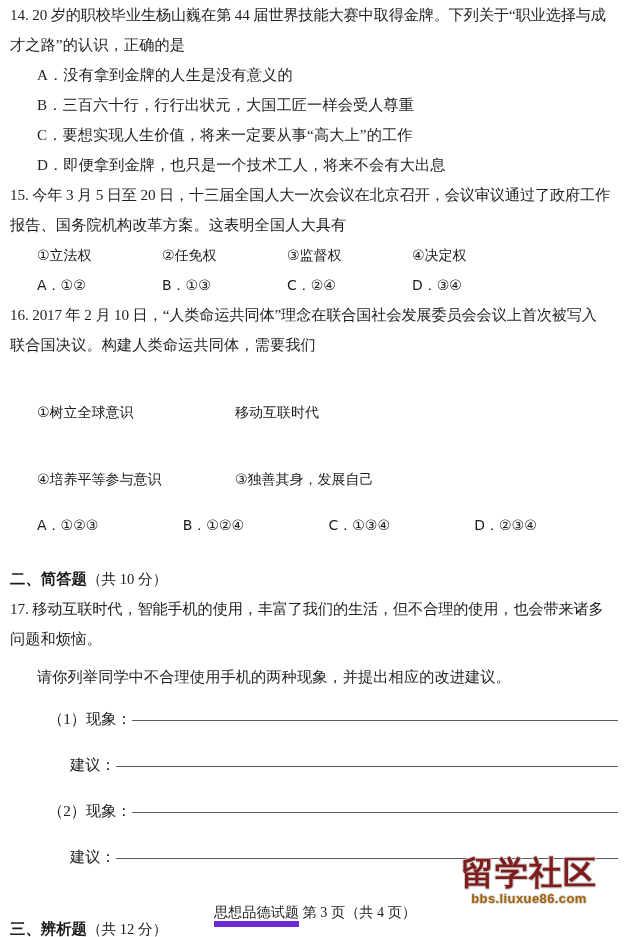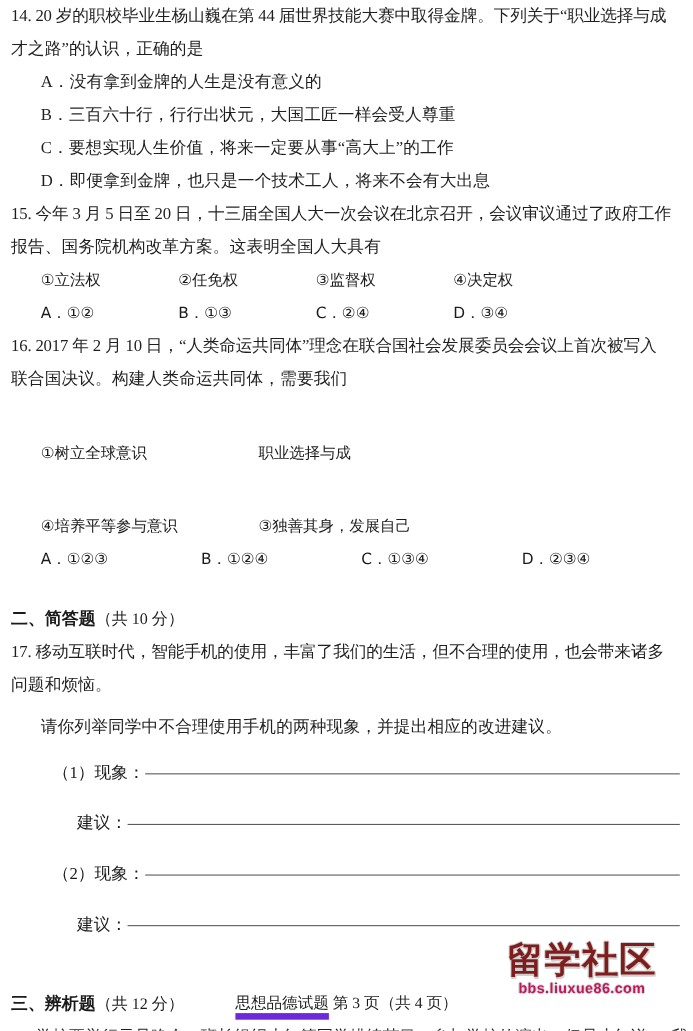--- a/index.html
+++ b/index.html
@@ -47,21 +47,21 @@
     line-height: 30px;
     padding-left: 27px;
     white-space: nowrap;
   }
   .opt-row > span { display: inline-block; }
 
   .cols-4 > span { width: 125px; }
   .cols-2 > span { width: 198px; margin-top: 37px; }
 
   .opt-row.abcd > span { width: 125px; }
-  .opt-row.abcd-wide > span { width: 159px; }
+  .opt-row.abcd-wide > span { width: 159px; margin-top: 16px; }
 
   .circ { font-family: "DejaVu Sans", sans-serif; font-size: 14px; }
 
   
   .section-head {
     font-size: 15.4px;
     line-height: 30px;
     font-weight: bold;
     white-space: nowrap;
   }
@@ -117,21 +117,21 @@
        1px 0 0 #cfcfcf, -1px 0 0 #cfcfcf,
        0 1px 0 #cfcfcf, 0 -1px 0 #cfcfcf,
        1px 1px 0 #d8d8d8;
   }
   .wm-sub {
     font-family: "Liberation Sans", sans-serif;
     font-weight: bold;
     font-size: 13px;
     line-height: 15px;
     letter-spacing: 0.4px;
-    color: #be185d;
+    color: #a16207;
     text-shadow:
        1px 0 0 #d9d9d9, -1px 0 0 #d9d9d9,
        0 1px 0 #d9d9d9, 0 -1px 0 #d9d9d9;
   }
 
   
   .footer {
     position: absolute;
     left: 0;
     right: 0;
@@ -172,21 +172,21 @@
       <span class="circ">C．②④</span>
       <span class="circ">D．③④</span>
     </div>
   </div>
 
   <div class="q-block">
     <div class="line body-wide">16. 2017 年 2 月 10 日，“人类命运共同体”理念在联合国社会发展委员会会议上首次被写入</div>
     <div class="line">联合国决议。构建人类命运共同体，需要我们</div>
     <div class="opt-row cols-2">
       <span class="circ">①树立全球意识</span>
-      <span class="circ">职业选择与成</span>
+      <span class="circ">移动互联时代</span>
     </div>
     <div class="opt-row cols-2">
       <span class="circ">④培养平等参与意识</span>
       <span class="circ">③独善其身，发展自己</span>
     </div>
     <div class="opt-row abcd-wide">
       <span class="circ">A．①②③</span>
       <span class="circ">B．①②④</span>
       <span class="circ">C．①③④</span>
       <span class="circ">D．②③④</span>

